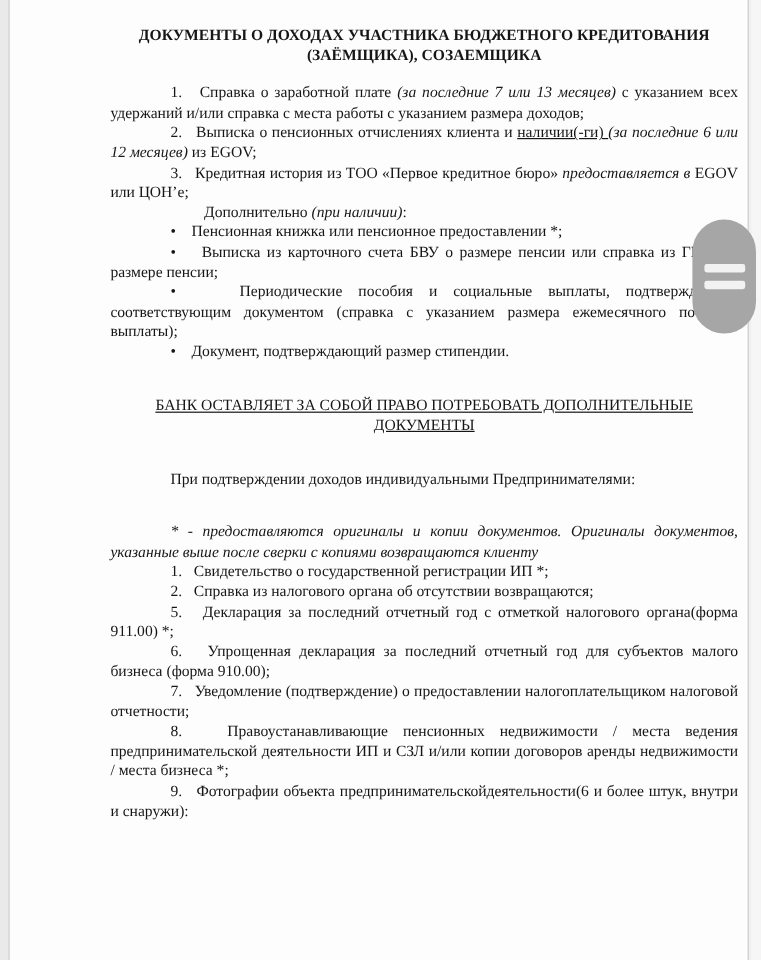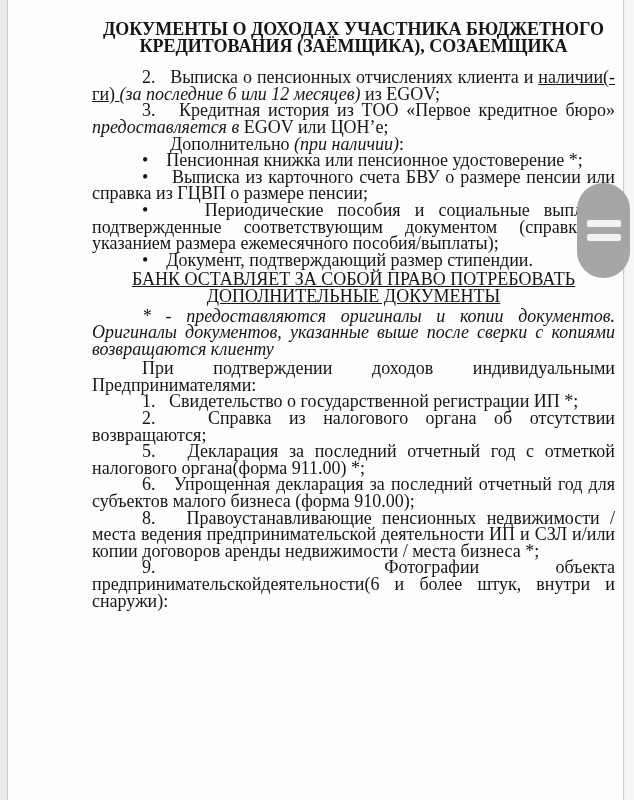--- a/index.html
+++ b/index.html
@@ -18,36 +18,36 @@
   .page {
     position: absolute;
     left: 7px; top: 0;
     width: 617px; height: 800px;
     box-sizing: border-box;
     background: #fdfdfd;
     border-left: 1px solid #c9c9c9;
     border-right: 1px solid #cbcbcb;
     padding: 21px 8px 0 84px;
     color: #161616;
-    font-size: 18px;
+    font-size: 13px;
     line-height: 16.6px;
   }
   .doc-title {
     text-align: center;
     font-weight: bold;
     margin: 0 0 15px 0;
   }
   .doc-body p {
     margin: 0;
     text-align: justify;
   }
   .doc-body p.center { text-align: center; text-indent: 0; }
   .doc-body p.indent    { text-indent: 50px; }
   .doc-body p.indent-lg { text-indent: 78px; }
-  .doc-body p.gap { margin-top: 3px; }
+  .doc-body p.gap { margin-top: 28px; }
   .b { font-weight: normal; }
   .i { font-style: italic; }
   .u { text-decoration: underline; }
   
   .fab {
     position: absolute;
     left: 577px; top: 183px;
     width: 53px; height: 95px;
     background: #a6a6a6;
     border-radius: 27px;
@@ -70,34 +70,36 @@
 </style>
 </head>
 <body>
 
 <div class="gutter gutter-left"></div>
 <div class="gutter gutter-right"></div>
 
 <div class="page">
   <p class="doc-title">ДОКУМЕНТЫ О ДОХОДАХ УЧАСТНИКА БЮДЖЕТНОГО КРЕДИТОВАНИЯ (ЗАЁМЩИКА), СОЗАЕМЩИКА</p>
   <div class="doc-body">
+      <p class="indent"><span class="">1.&nbsp;&nbsp;&nbsp;</span><span class="">Справка о заработной плате </span><span class="i ">(за последние 7 или 13 месяцев)</span><span class=""> с указанием всех удержаний и/или справка с места работы с указанием размера доходов;</span></p>
       <p class="indent"><span class="">2.&nbsp;&nbsp;&nbsp;</span><span class="">Выписка о пенсионных отчислениях клиента и </span><span class="u">наличии(-ги) </span><span class="i ">(за последние 6 или 12 месяцев)</span><span class=""> из </span><span class="b ">EGOV;</span></p>
       <p class="indent"><span class="">3.&nbsp;&nbsp;&nbsp;</span><span class="">Кредитная история из ТОО «Первое кредитное бюро» </span><span class="i ">предоставляется в </span><span class="b ">EGOV или ЦОН’е;</span></p>
       <p class="indent-lg"><span class="b ">Дополнительно </span><span class="b i ">(при наличии)</span><span class="b ">:</span></p>
-      <p class="indent"><span class="">•&nbsp;&nbsp;&nbsp;&nbsp;</span><span class="">Пенсионная книжка </span><span class="b ">или</span><span class=""> пенсионное удостоверение *;</span></p>
+      <p class="indent"><span class="">•&nbsp;&nbsp;&nbsp;&nbsp;</span><span class="">Пенсионная книжка </span><span class="b ">или</span><span class=""> пенсионное предоставлении *;</span></p>
       <p class="indent"><span class="">•&nbsp;&nbsp;&nbsp;&nbsp;</span><span class="">Выписка из карточного счета БВУ о размере пенсии </span><span class="b ">или</span><span class=""> справка из ГЦВП о размере пенсии;</span></p>
       <p class="indent"><span class="">•&nbsp;&nbsp;&nbsp;&nbsp;</span><span class="">Периодические пособия и социальные выплаты, подтвержденные соответствующим документом (справка с указанием размера ежемесячного пособия/выплаты);</span></p>
       <p class="indent"><span class="">•&nbsp;&nbsp;&nbsp;&nbsp;</span><span class="">Документ, подтверждающий размер стипендии.</span></p>
       <p class="center gap"><span class="b u">БАНК ОСТАВЛЯЕТ ЗА СОБОЙ ПРАВО ПОТРЕБОВАТЬ ДОПОЛНИТЕЛЬНЫЕ ДОКУМЕНТЫ</span></p>
+      <p class="indent gap"><span class="b ">При подтверждении доходов индивидуальными Предпринимателями:</span></p>
       <p class="indent gap"><span class="b i ">* </span><span class="i ">- предоставляются оригиналы и копии документов. Оригиналы документов, указанные выше после сверки с копиями возвращаются клиенту</span></p>
-      <p class="indent gap"><span class="b ">При подтверждении доходов индивидуальными Предпринимателями:</span></p>
       <p class="indent"><span class="">1.&nbsp;&nbsp;&nbsp;</span><span class="">Свидетельство о государственной регистрации ИП *;</span></p>
       <p class="indent"><span class="">2.&nbsp;&nbsp;&nbsp;</span><span class="">Справка из налогового органа об отсутствии возвращаются;</span></p>
       <p class="indent"><span class="">5.&nbsp;&nbsp;&nbsp;</span><span class="">Декларация за последний отчетный год с отметкой налогового органа(форма 911.00) *;</span></p>
       <p class="indent"><span class="">6.&nbsp;&nbsp;&nbsp;</span><span class="">Упрощенная декларация за последний отчетный год для субъектов малого бизнеса (форма 910.00);</span></p>
+      <p class="indent"><span class="">7.&nbsp;&nbsp;&nbsp;</span><span class="">Уведомление (подтверждение) о предоставлении налогоплательщиком налоговой отчетности;</span></p>
       <p class="indent"><span class="">8.&nbsp;&nbsp;&nbsp;</span><span class="">Правоустанавливающие пенсионных недвижимости / места ведения предпринимательской деятельности ИП и СЗЛ и/или копии договоров аренды недвижимости / места бизнеса *;</span></p>
       <p class="indent"><span class="">9.&nbsp;&nbsp;&nbsp;</span><span class="">Фотографии объекта предпринимательскойдеятельности(6 и более штук, внутри и снаружи):</span></p>
     </div>
 </div>
 
 <div class="fab">
   <span class="fab-icon">
     <span class="bar"></span>
     <span class="bar"></span>
   </span>

